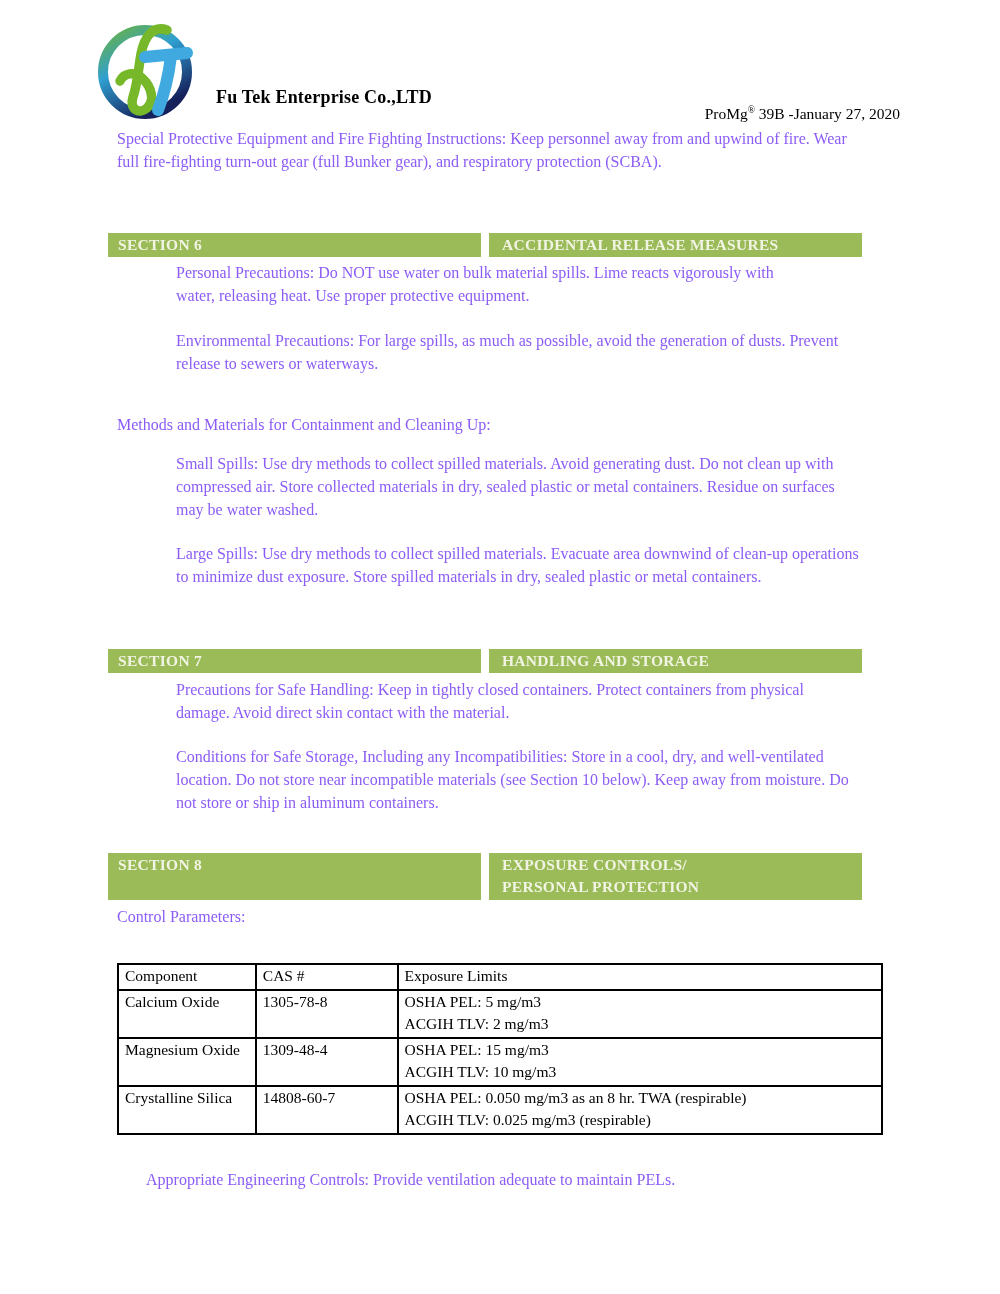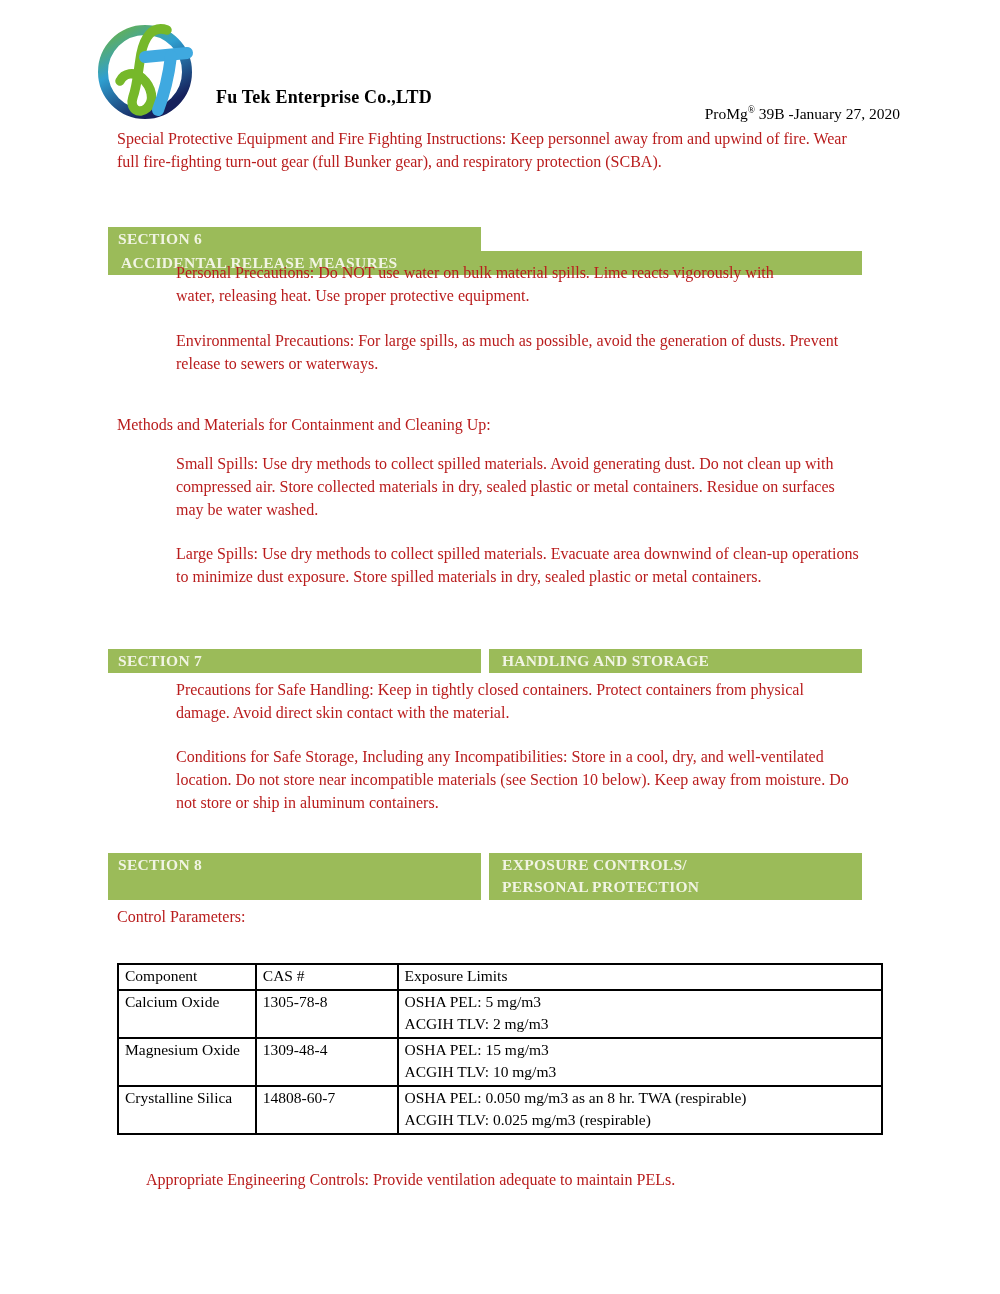--- a/index.html
+++ b/index.html
@@ -11,21 +11,21 @@
     background: #ffffff;
     font-family: "Liberation Serif", "DejaVu Serif", serif;
     color: #000000;
     overflow: hidden;
     border-radius: 23px;
   }
   .abs { position: absolute; }
   .body-text {
     font-size: 16px;
     line-height: 23px;
-    color: #b91c1c;
+    color: #8b5cf6;
   }
   .company-name {
     font-size: 18px;
     font-weight: bold;
     letter-spacing: 0.2px;
   }
   .doc-ref {
     font-size: 15.5px;
     white-space: nowrap;
   }
@@ -89,21 +89,21 @@
   </div>
 
   <div class="abs company-name" style="left:216px; top:87px;">Fu Tek Enterprise Co.,LTD</div>
 
   <div class="abs doc-ref" style="top:105px; right:100px;">
     <span>ProMg</span><sup>®</sup><span> 39B -January 27, 2020</span>
   </div>
 
   <div class="abs body-text" style="left:117px; top:127px; width:742px;">Special Protective Equipment and Fire Fighting Instructions: Keep personnel away from and upwind of fire. Wear full fire-fighting turn-out gear (full Bunker gear), and respiratory protection (SCBA).</div>
 
-  <div class="abs section-bar" style="top:227px;flex-direction:column;">
+  <div class="abs section-bar" style="top:233px;">
     <div class="cell left">SECTION 6</div>
     <div class="cell gap"></div>
     <div class="cell right">ACCIDENTAL RELEASE MEASURES</div>
   </div>
 
   <div class="abs body-text" style="left:176px; top:261px; width:640px;">Personal Precautions: Do NOT use water on bulk material spills. Lime reacts vigorously with water, releasing heat. Use proper protective equipment.</div>
 
   <div class="abs body-text" style="left:176px; top:329px; width:690px;">Environmental Precautions: For large spills, as much as possible, avoid the generation of dusts. Prevent release to sewers or waterways.</div>
 
   <div class="abs body-text" style="left:117px; top:413px; width:742px;">Methods and Materials for Containment and Cleaning Up:</div>

